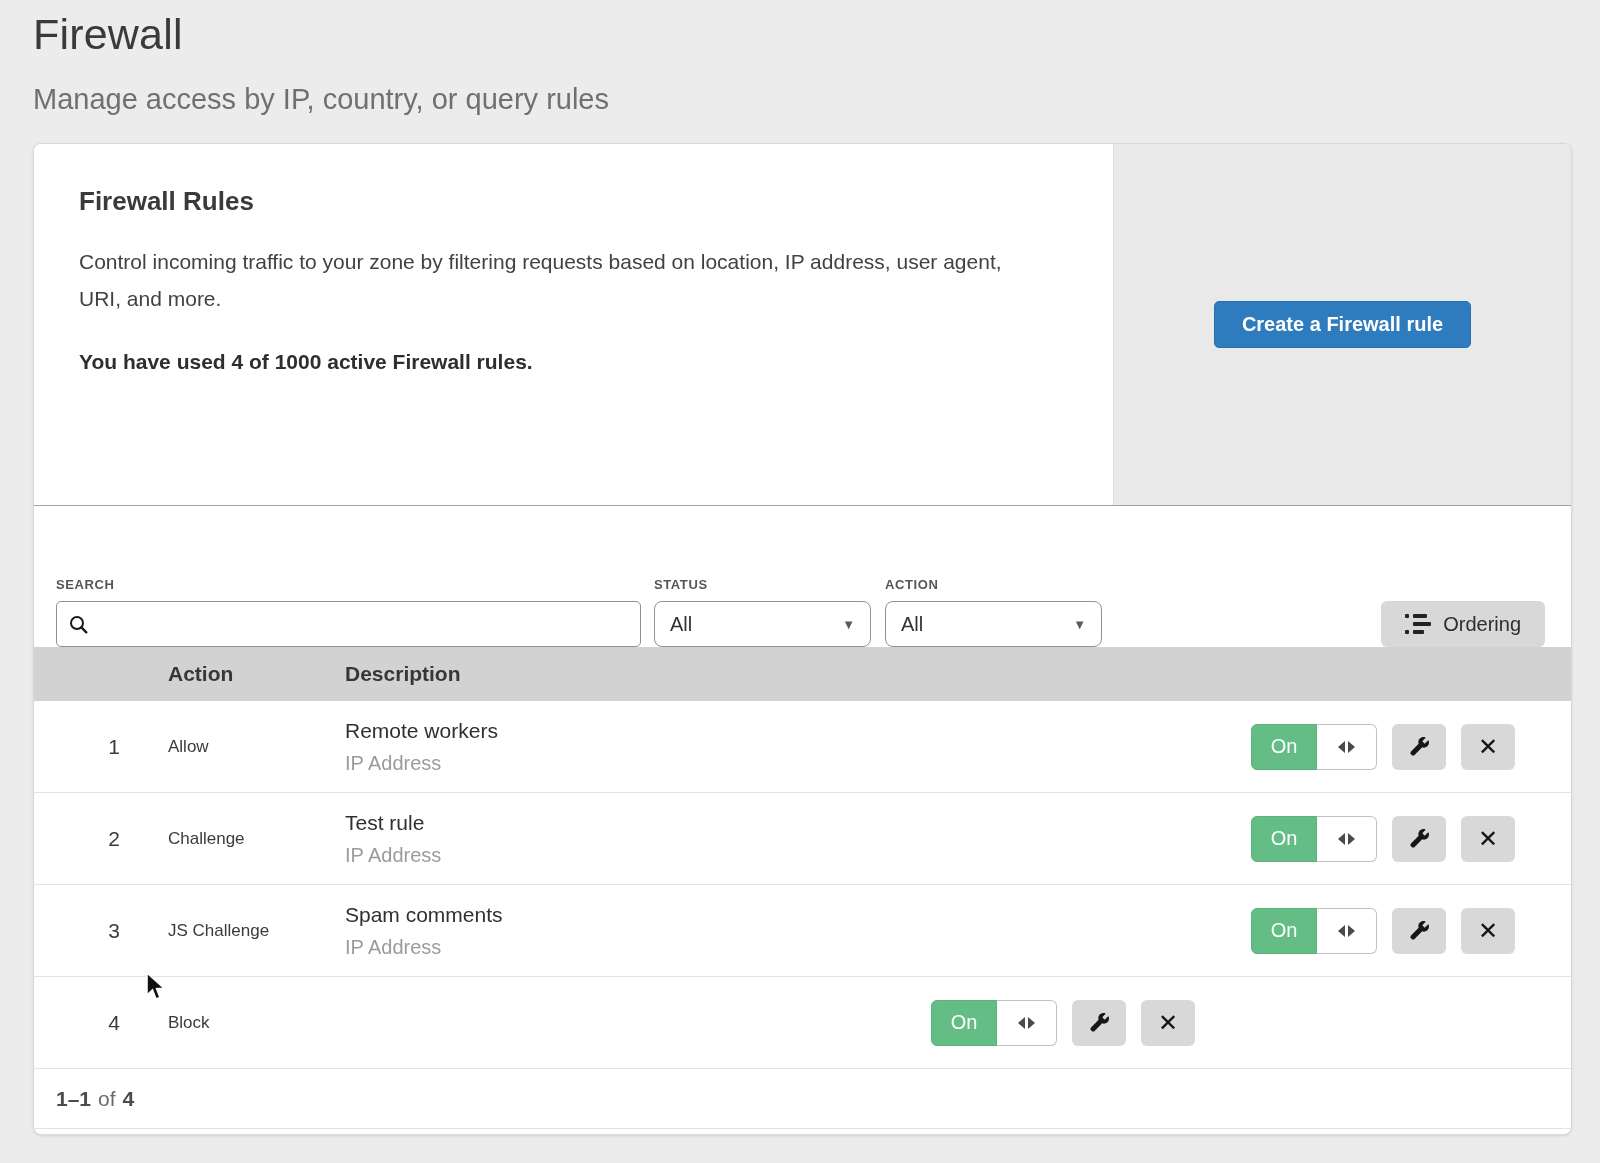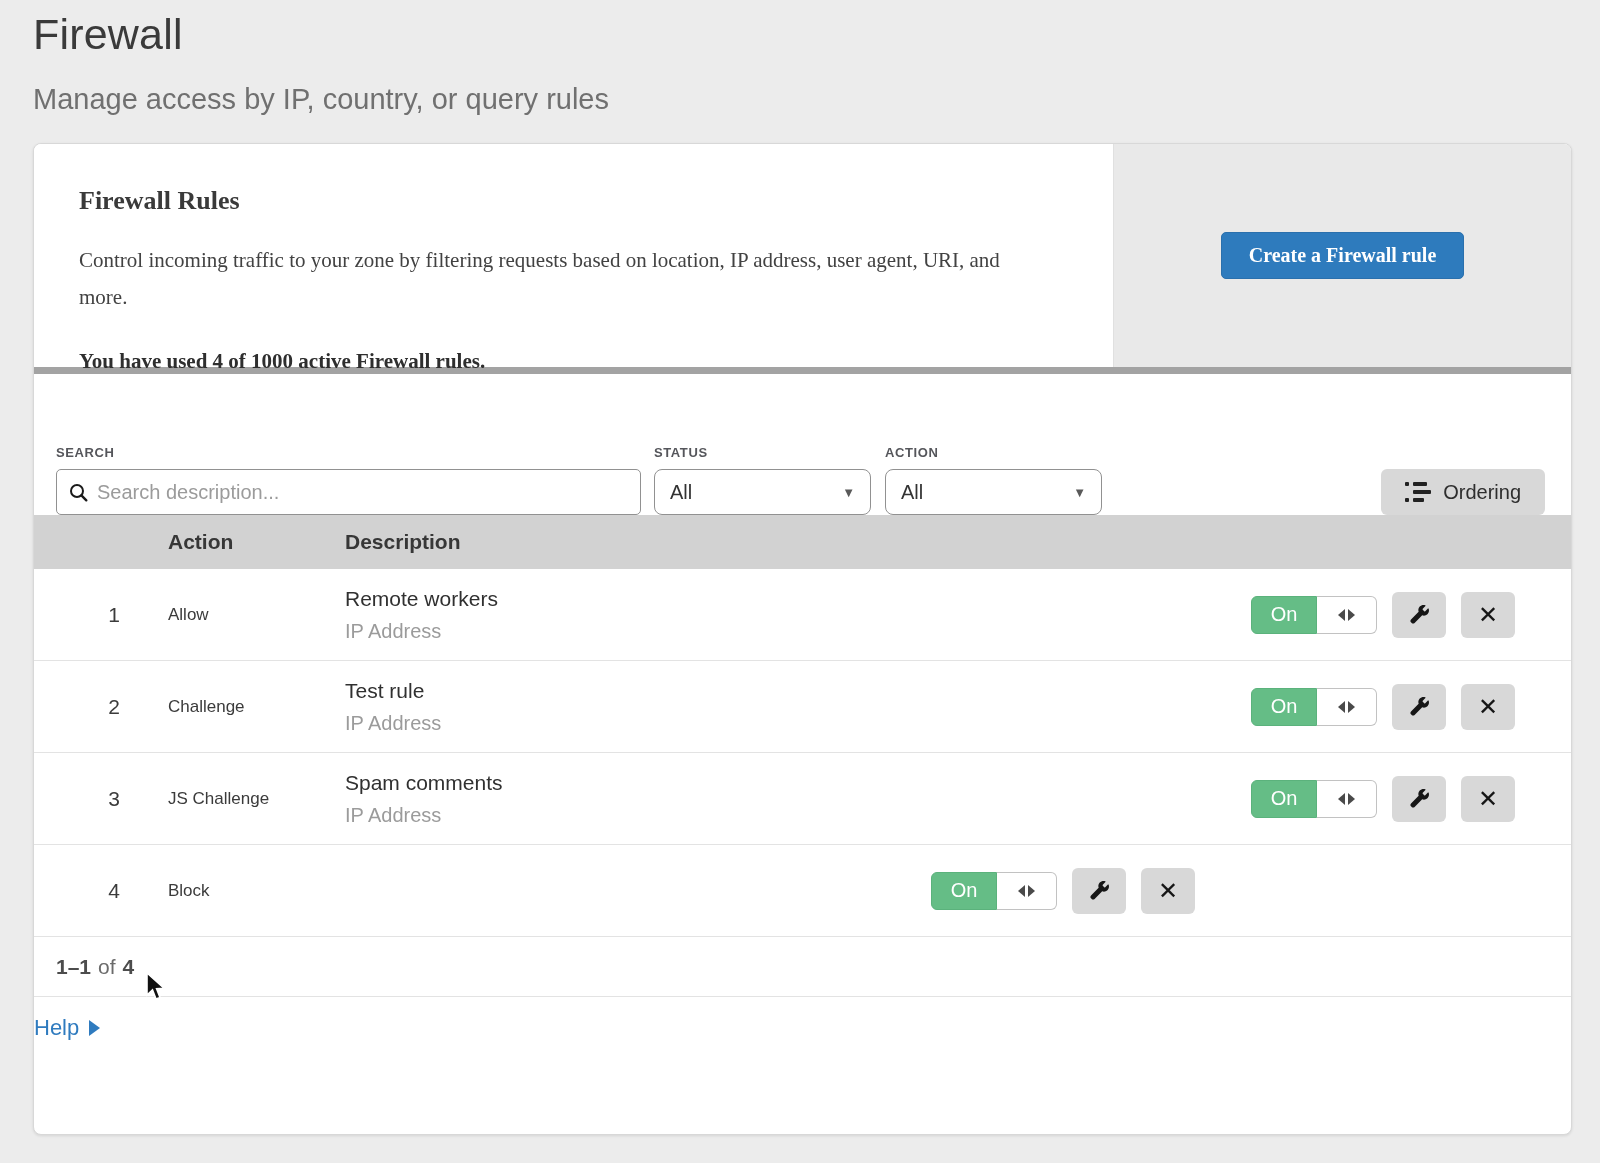--- a/index.html
+++ b/index.html
@@ -23,21 +23,21 @@
     left: 33px; top: 143px;
     width: 1539px; height: 992px;
     background: #ffffff;
     border: 1px solid #d8d8d8;
     border-radius: 8px;
     box-shadow: 0 1px 3px rgba(0,0,0,0.10);
     overflow: hidden;
   }
 
   
-  .card-top { display: flex; height: 230px; border-bottom: 7px solid #a3a3a3; font-family: Liberation Serif, serif; }
+  .card-top { display: flex; height: 362px; border-bottom: 1px solid #a3a3a3; }
   .intro { width: 1079px; padding: 42px 60px 0 45px; background: #ffffff; }
   .intro-heading { font-size: 26px; font-weight: 700; color: #3a3a3a; }
   .intro-desc { margin-top: 26px; font-size: 21px; line-height: 37px; color: #424242; max-width: 950px; }
   .intro-usage { margin-top: 33px; font-size: 21px; font-weight: 700; color: #2e2e2e; }
   .cta-panel {
     flex: 1;
     background: #e9e9e9;
     border-left: 1px solid #e0e0e0;
     display: flex; align-items: center; justify-content: center;
   }
@@ -119,21 +119,21 @@
   .cell-num { text-align: center; font-size: 21px; color: #3b3b3b; padding-left: 26px; }
   .cell-action { font-size: 17px; color: #3b3b3b; }
   .cell-desc .desc-title { font-size: 21px; color: #303030; }
   .cell-desc .desc-sub { font-size: 20px; color: #9b9b9b; margin-top: 9px; }
   .cell-controls {
     display: flex; align-items: center; justify-content: flex-end;
     gap: 15px; padding-right: 56px;
   }
 
   
-  .toggle { display: flex; height: 38px; cursor: pointer; }
+  .toggle { display: flex; height: 46px; cursor: pointer; }
   .toggle-on {
     width: 66px; background: #65bd86;
     border: 1px solid #5bb27c;
     border-radius: 6px 0 0 6px;
     color: #fff; font-size: 20px;
     display: flex; align-items: center; justify-content: center;
   }
   .toggle-handle {
     width: 60px; background: #fff;
     border: 1px solid #c2c2c2; border-left: none;
@@ -197,21 +197,20 @@
   <div class="filters">
     <div class="filter-group">
       <div class="filter-label">SEARCH</div>
       <div class="search-box">
         <span style="display:inline-flex">
           <svg width="19" height="19" viewBox="0 0 19 19">
               <circle cx="8" cy="8" r="6" fill="none" stroke="#1a1a1a" stroke-width="2"></circle>
               <line x1="12.4" y1="12.4" x2="17.3" y2="17.3" stroke="#1a1a1a" stroke-width="2.4" stroke-linecap="round"></line>
             </svg>
         </span>
-        <input type="text" placeholder="Search description..." style="">
       </div>
     </div>
     <div class="filter-group gap13">
       <div class="filter-label">STATUS</div>
       <div class="select">
         <span class="select-value">All</span>
         <span class="caret">▼</span>
       </div>
     </div>
     <div class="filter-group gap14">

